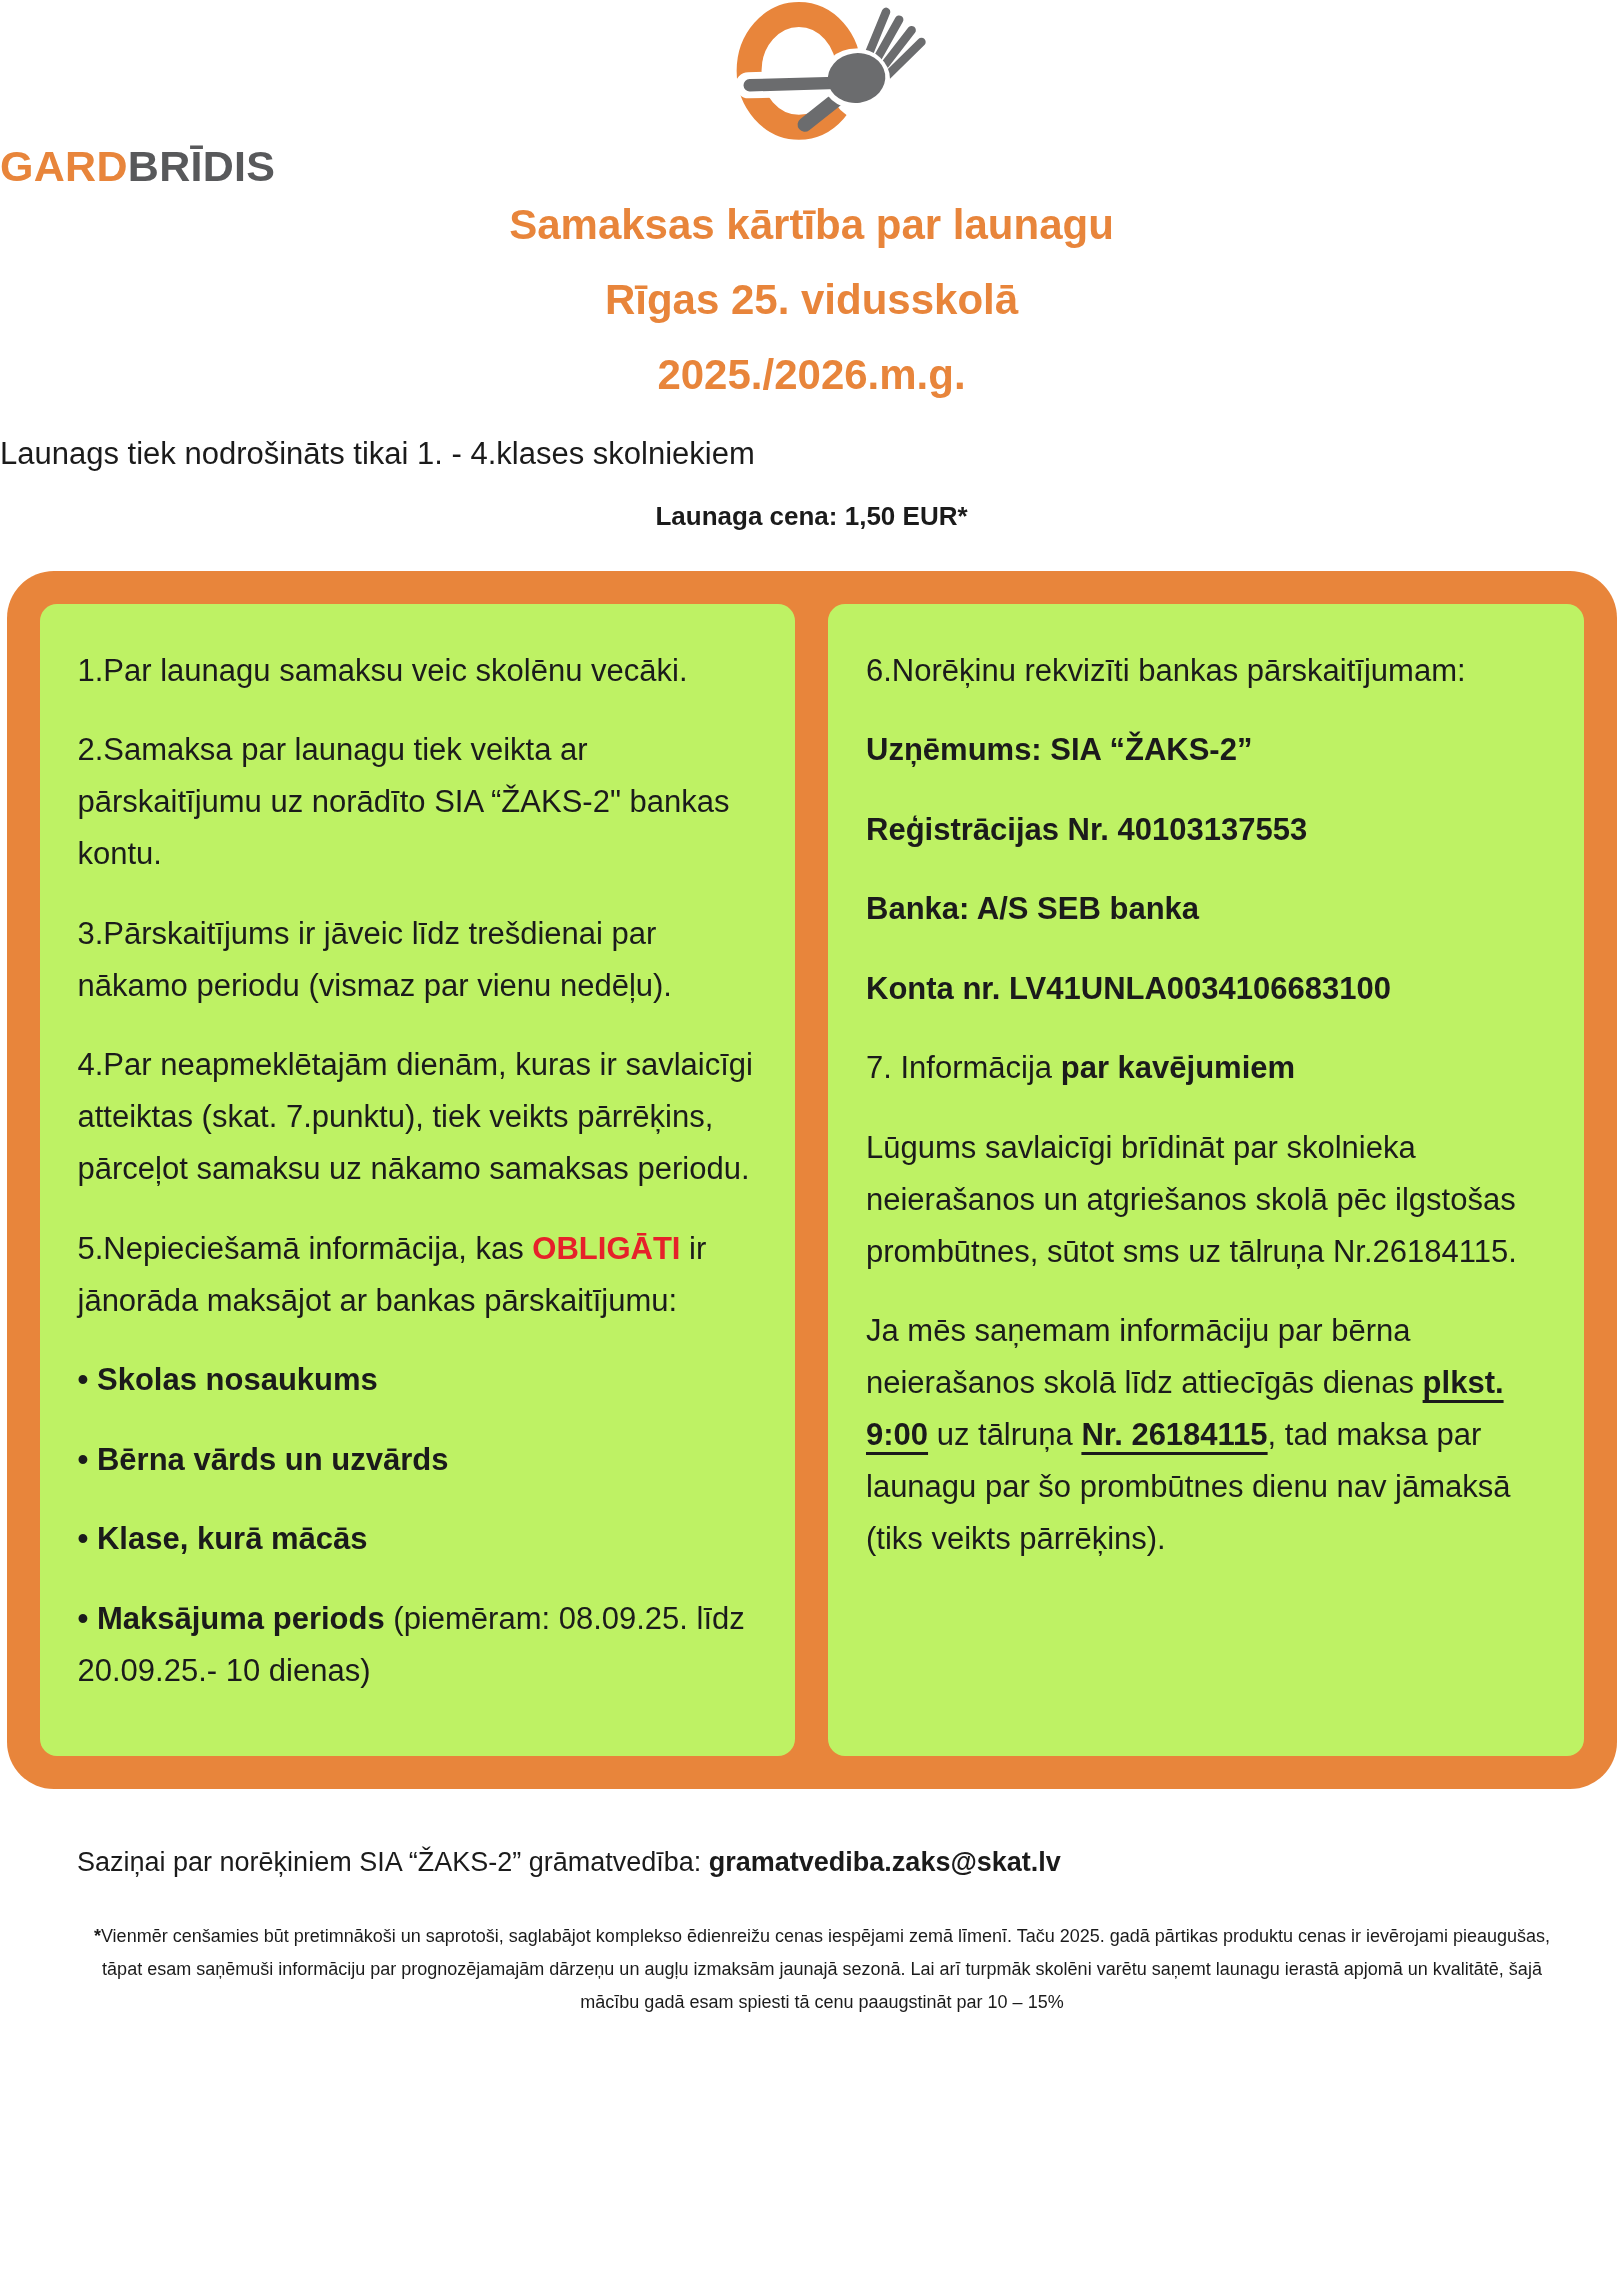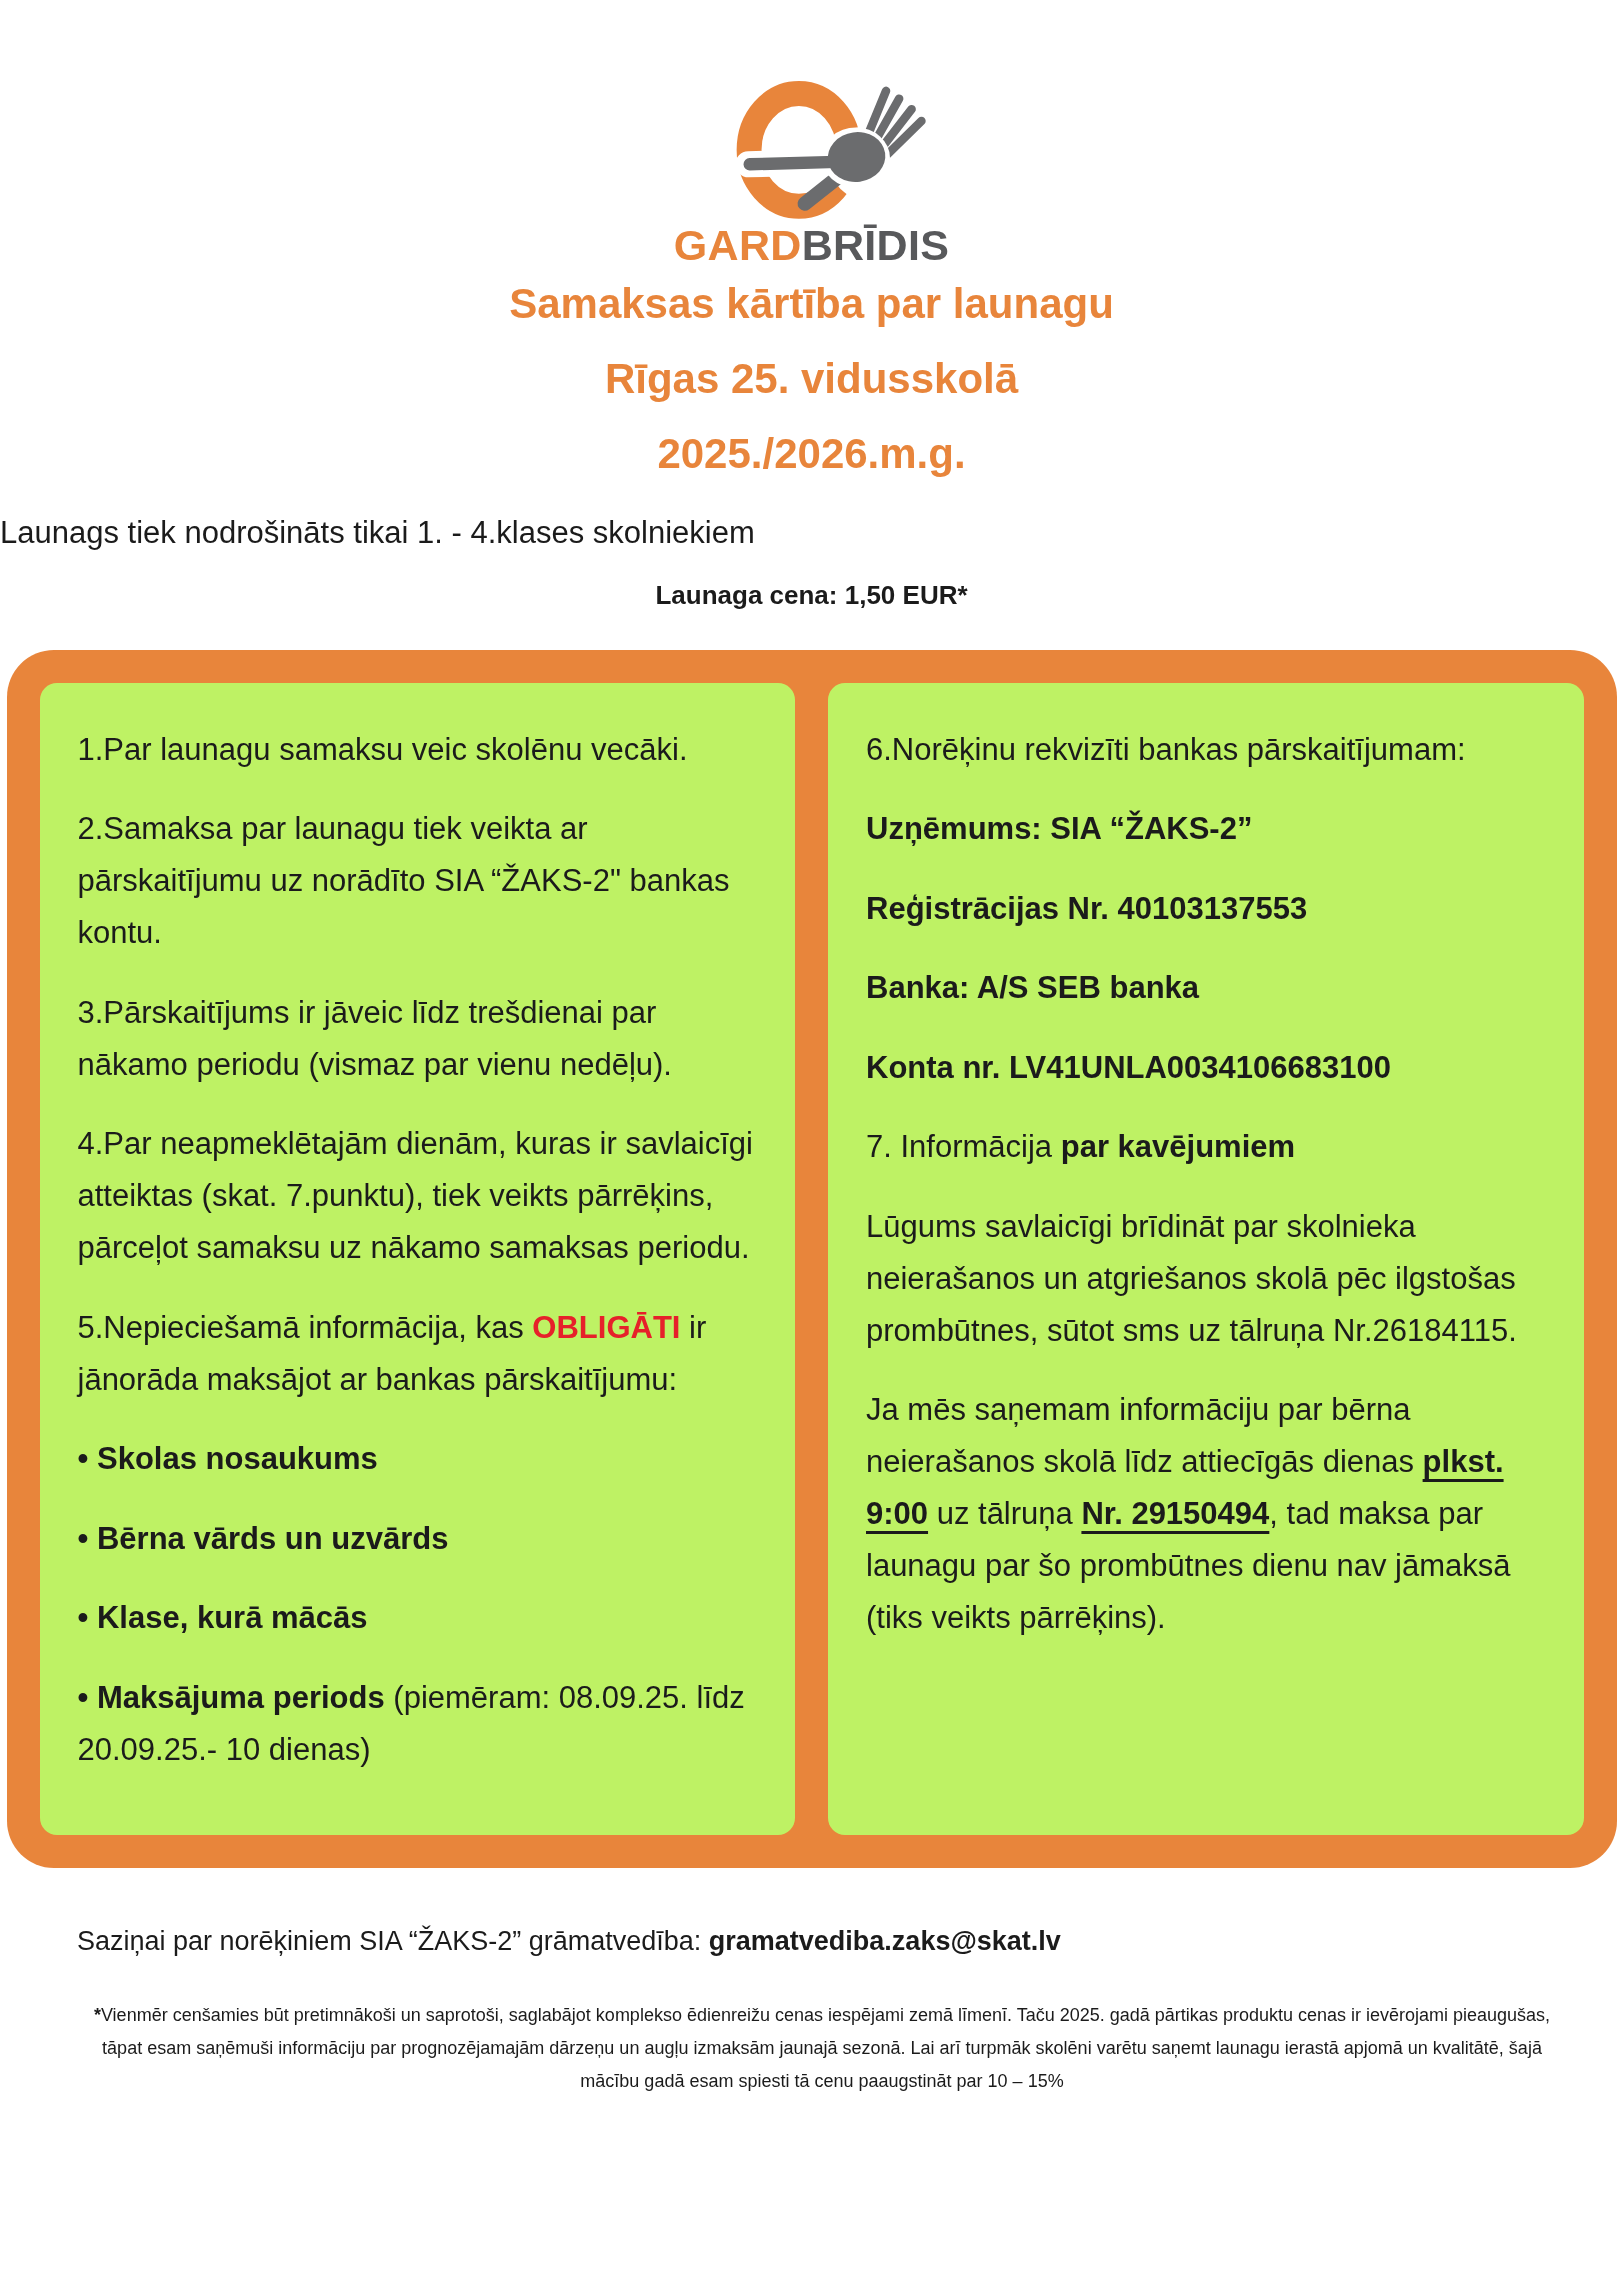--- a/index.html
+++ b/index.html
@@ -14,21 +14,21 @@
   .page{
     position:relative;
     width:1623px;
     height:2295px;
     background:#ffffff;
     font-family:"Liberation Sans", sans-serif;
     color:var(--text,#1B1B1B);
     overflow:hidden;
   }
   
-  .logo-wrap{padding-top:79px;text-align:center;}
+  .logo-wrap{}
   .logo-svg{display:block;margin:0 auto;width:308px;height:141px;}
   .wordmark{
     margin-top:2.6px;
     font-size:43px;
     font-weight:bold;
     letter-spacing:0.3px;
     line-height:44px;
   }
   .wordmark .gard{color:var(--orange,#E8853B);}
   .wordmark .bridis{color:var(--dark_gray,#58595B);}
@@ -127,21 +127,21 @@
       <p><span class="b">• Maksājuma periods </span><span>(piemēram: 08.09.25. līdz 20.09.25.- 10 dienas)</span></p>
     </div>
     <div class="panel">
       <p><span>6.Norēķinu rekvizīti bankas pārskaitījumam:</span></p>
       <p><span class="b">Uzņēmums: SIA “ŽAKS-2”</span></p>
       <p><span class="b">Reģistrācijas Nr. 40103137553</span></p>
       <p><span class="b">Banka: A/S SEB banka</span></p>
       <p><span class="b">Konta nr. LV41UNLA0034106683100</span></p>
       <p><span>7. Informācija </span><span class="b">par kavējumiem</span></p>
       <p><span>Lūgums savlaicīgi brīdināt par skolnieka neierašanos un atgriešanos skolā pēc ilgstošas prombūtnes, sūtot sms uz tālruņa Nr.26184115.</span></p>
-      <p><span>Ja mēs saņemam informāciju par bērna neierašanos skolā līdz attiecīgās dienas </span><span class="b u">plkst. 9:00</span><span> uz tālruņa </span><span class="b u">Nr. 29150494</span><span>, tad maksa par launagu par šo prombūtnes dienu nav jāmaksā (tiks veikts pārrēķins).</span></p>
+      <p><span>Ja mēs saņemam informāciju par bērna neierašanos skolā līdz attiecīgās dienas </span><span class="b u">plkst. 9:00</span><span> uz tālruņa </span><span class="b u">Nr. 26184115</span><span>, tad maksa par launagu par šo prombūtnes dienu nav jāmaksā (tiks veikts pārrēķins).</span></p>
     </div>
   </div>
 
   <div class="contact-line"><span>Saziņai par norēķiniem SIA “ŽAKS-2” grāmatvedība: </span><span class="b">gramatvediba.zaks@skat.lv</span></div>
   <div class="footnote"><span class="b">*</span><span>Vienmēr cenšamies būt pretimnākoši un saprotoši, saglabājot komplekso ēdienreižu cenas iespējami zemā līmenī. Taču 2025. gadā pārtikas produktu  cenas ir ievērojami pieaugušas, tāpat esam saņēmuši informāciju par prognozējamajām dārzeņu un augļu izmaksām jaunajā sezonā. Lai arī turpmāk skolēni varētu saņemt launagu ierastā apjomā un kvalitātē, šajā mācību gadā esam spiesti tā cenu paaugstināt par 10 – 15%</span></div>
 
 </div>
 
 
 </body></html>

